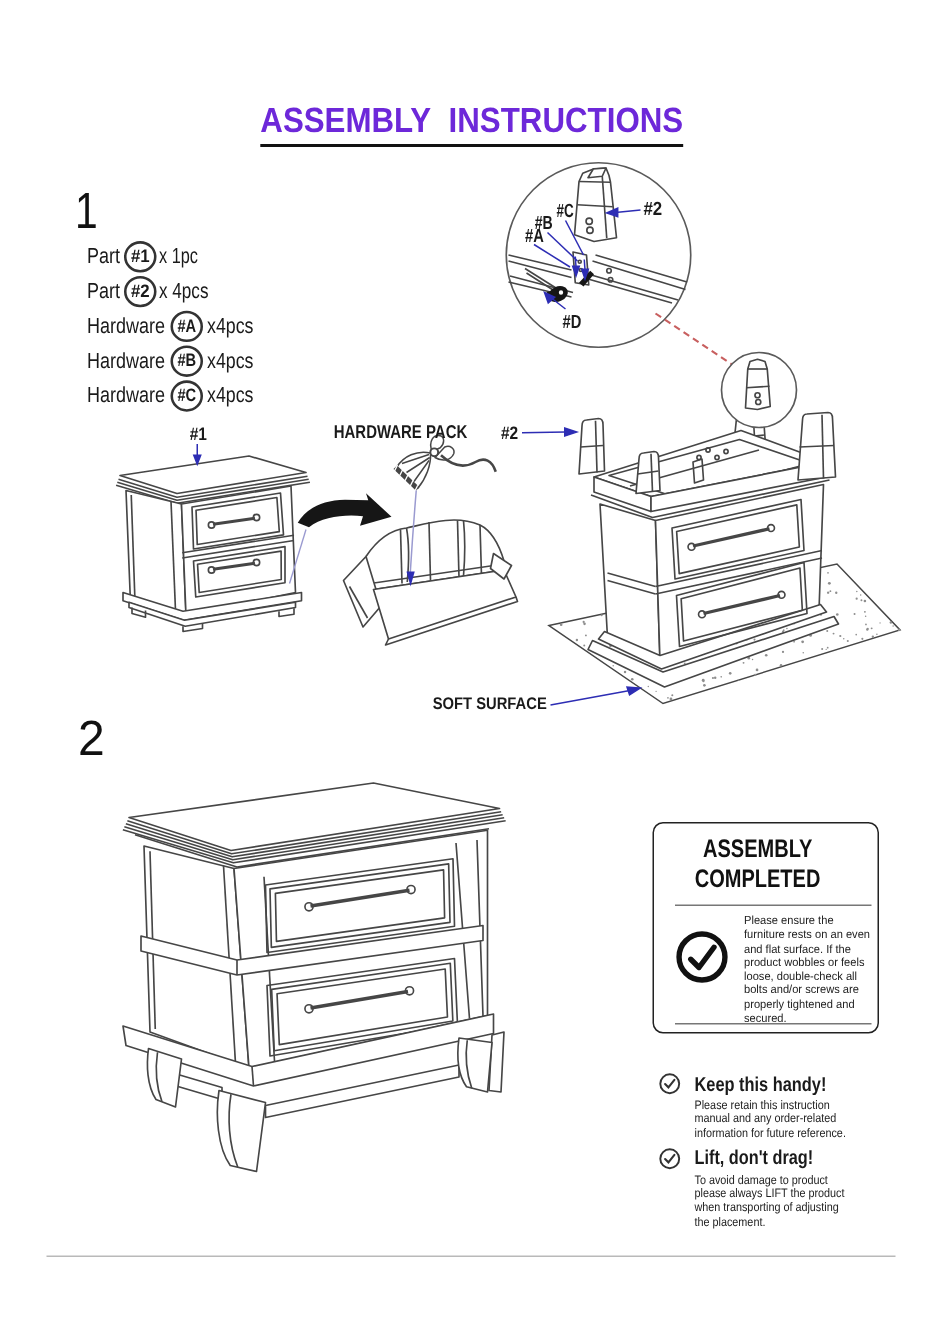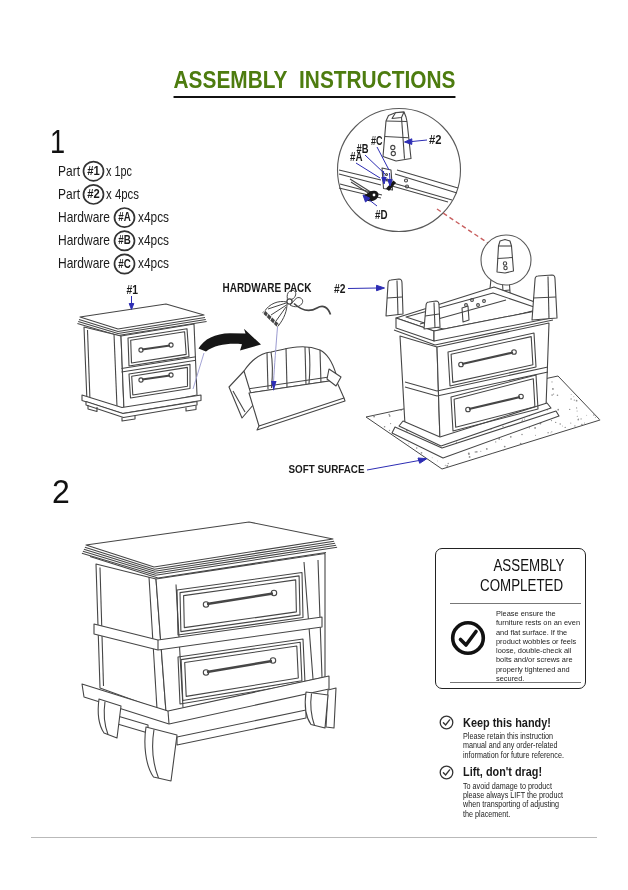--- a/index.html
+++ b/index.html
@@ -1,22 +1,22 @@
 <!DOCTYPE html>
 <html><head>
 <meta charset="utf-8">
 <style>
   html,body{margin:0;padding:0;background:#fff;}
   body{width:628px;height:890px;position:relative;font-family:"Liberation Sans",sans-serif;overflow:hidden;}
   .abs{position:absolute;}
   .sq{display:inline-block;white-space:nowrap;}
-  .ttl{left:0;top:67px;width:628px;text-align:center;font-weight:bold;font-size:23.3px;color:#4d7c0f;}
+  .ttl{left:0;top:67px;width:628px;text-align:center;font-weight:bold;font-size:23.3px;color:#6d28d9;}
   .ttl .sq{transform:scaleX(0.895);transform-origin:50% 50%;border-bottom:2px solid #111;padding-bottom:1.5px;}
   .acbox{left:435px;top:548px;width:149px;height:139px;border:1.4px solid #222;border-radius:7px;background:#fff;}
-  .acttl{width:100%;text-align:right;margin-top:6.5px;padding-right:11px;box-sizing:border-box;font-weight:normal;font-size:16.9px;line-height:20.3px;color:#111;}
+  .acttl{width:100%;text-align:center;margin-top:6.5px;padding-right:11px;box-sizing:border-box;font-weight:bold;font-size:16.9px;line-height:20.3px;color:#111;}
   .acttl .sq{transform:scaleX(0.79);transform-origin:50% 50%;}
   .achr{position:absolute;left:14px;right:4px;top:54px;border-top:1.2px solid #777;}
   .achr2{position:absolute;left:14px;right:4px;top:133px;border-top:1.2px solid #777;}
   .acpara{position:absolute;left:60px;top:60px;font-size:7.8px;line-height:9.3px;color:#222;white-space:nowrap;transform:scaleX(0.95);transform-origin:0 0;}
   .checkbig{position:absolute;left:13px;top:70px;}
   .note-t{font-weight:bold;font-size:13.4px;color:#1a1a1a;white-space:nowrap;transform-origin:0 0;}
   .note-b{font-size:8.2px;line-height:9.35px;color:#222;white-space:nowrap;transform:scaleX(0.88);transform-origin:0 0;}
   .bline{left:31px;top:837px;width:566px;border-top:1.2px solid #b9b9b9;}
   .stepnum{color:#111;}
 </style>

